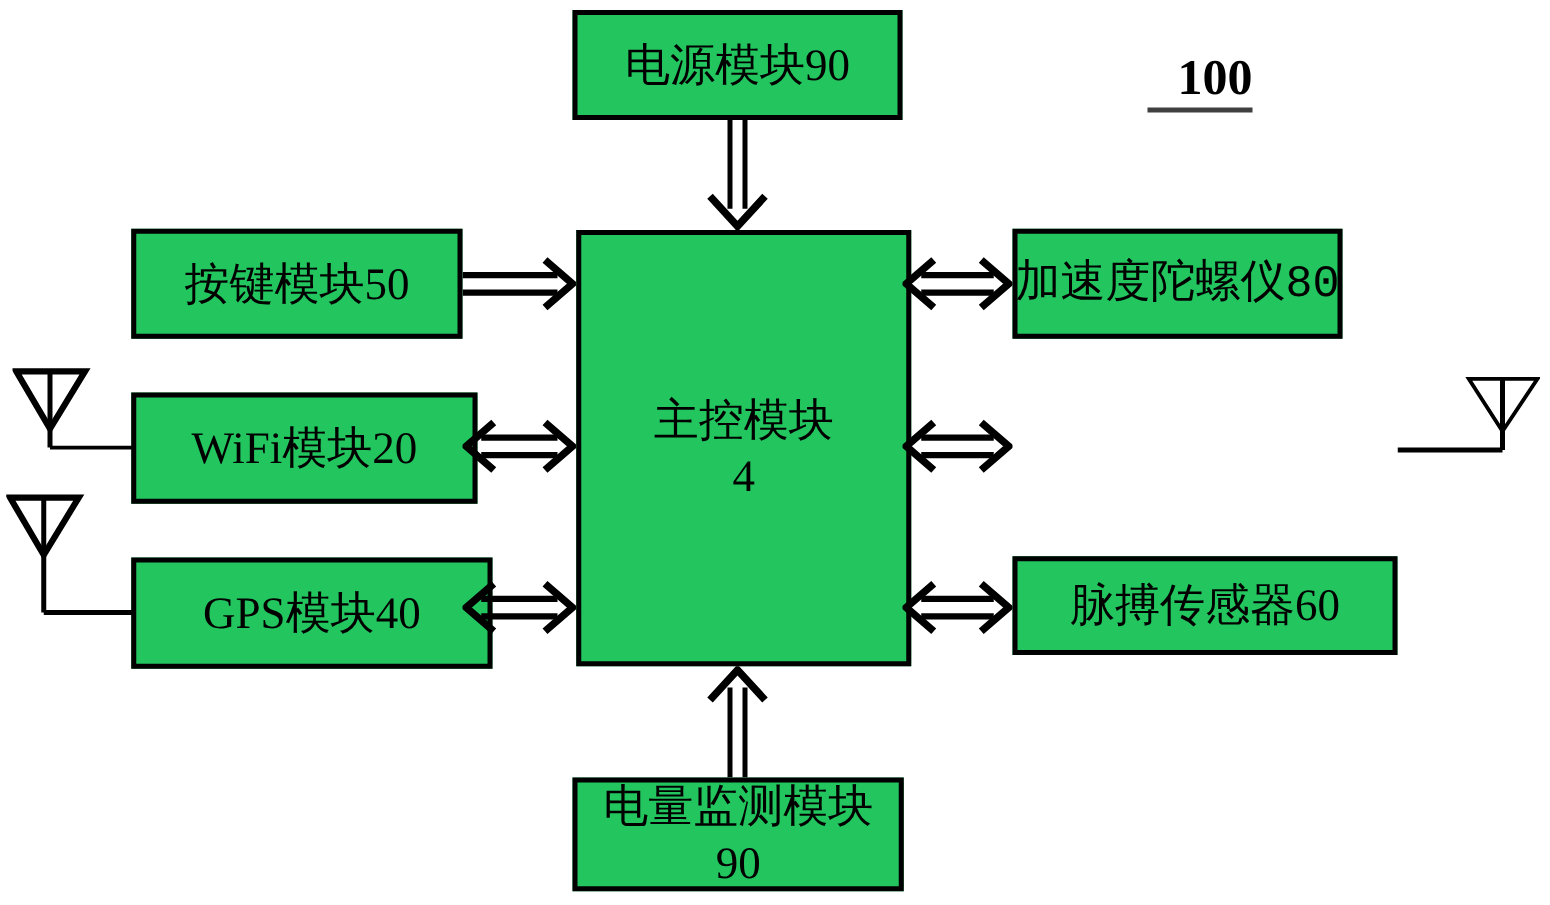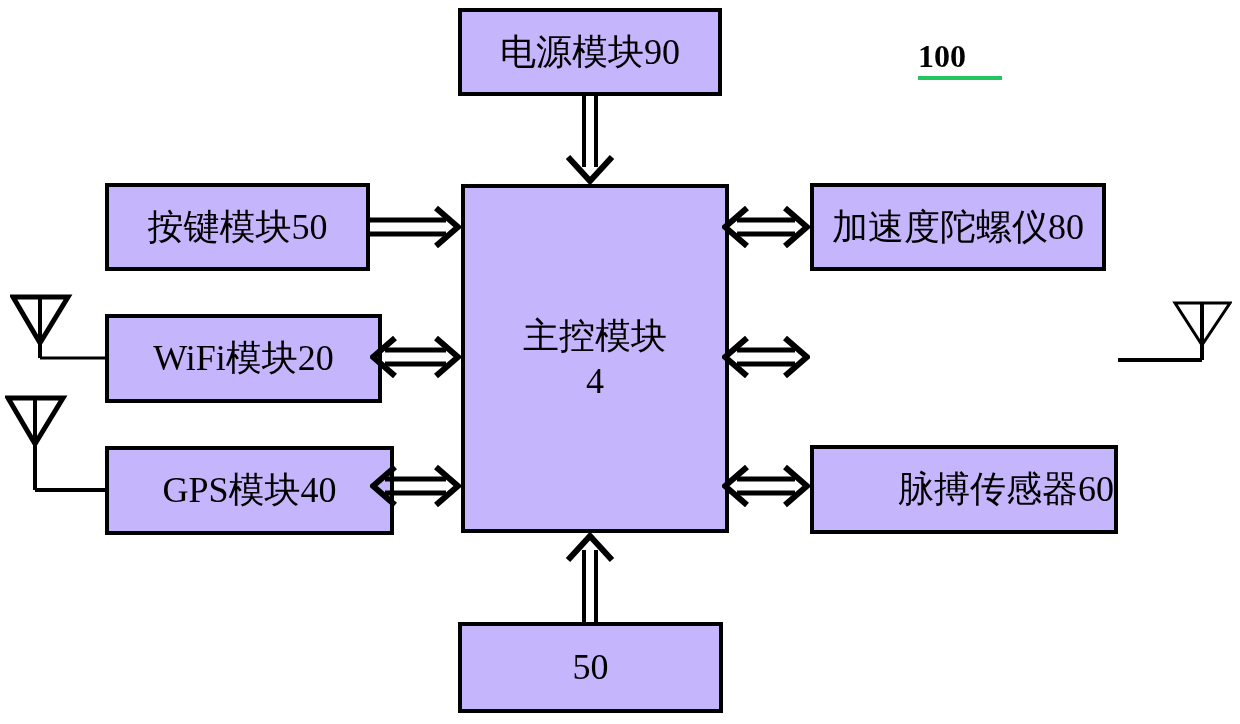--- a/index.html
+++ b/index.html
@@ -8,48 +8,48 @@
     width:1240px;height:724px;
     background:#ffffff;
     font-family:"Liberation Serif","DejaVu Serif",serif;
     color:#000;
     overflow:hidden;
   }
   .box{
     position:absolute;
     box-sizing:border-box;
     border:4px solid #000;
-    background:#c4b5fd;
+    background:#22c55e;
     display:flex;
     flex-direction:column;
     align-items:center;
     justify-content:center;
     text-align:center;
     font-size:36px;
     line-height:1.25;
     white-space:nowrap;
   }
   
   #box-power  {left:458px; top:8px;   width:264px; height:88px;}
   #box-button {left:105px; top:183px; width:265px; height:88px;}
   #box-wifi   {left:105px; top:314px; width:277px; height:89px;}
   #box-gps    {left:105px; top:446px; width:289px; height:89px;}
   #box-main   {left:461px; top:184px; width:268px; height:349px;}
-  #box-gyro   {left:810px; top:183px; width:296px; height:88px;}
+  #box-gyro   {left:810px; top:183px; width:264px; height:88px;font-family:Liberation Mono, monospace;}
   #box-comm   {left:810px; top:314px; width:308px; height:89px;}
-  #box-pulse  {left:810px; top:445px; width:308px; height:89px;align-items:flex-end;}
+  #box-pulse  {left:810px; top:445px; width:308px; height:79px;}
   #box-battery{left:458px; top:622px; width:265px; height:91px;}
 
   #figure-label{
     position:absolute;
     left:918px; top:38px; width:84px;
-    text-align:left;
-    font-size:32px;
+    text-align:right;
+    font-size:40px;
     font-weight:bold;
-    border-bottom:4px solid #22c55e;
+    border-bottom:4px solid #404040;
     padding-bottom:1px;
   }
   .arrow, .antenna{position:absolute;}
   svg{display:block;}
   .stroke{fill:none;stroke:#000;stroke-linecap:butt;stroke-linejoin:miter;}
 </style>
 </head>
 <body>
 
 <div id="canvas">
@@ -80,21 +80,22 @@
   <div class="box" id="box-gyro">
     <div>加速度陀螺仪80</div>
   </div>
 
 
   <div class="box" id="box-pulse">
     <div>脉搏传感器60</div>
   </div>
 
   <div class="box" id="box-battery">
-    <div>50</div>
+    <div>电量监测模块</div>
+    <div>90</div>
   </div>
 
   <div class="arrow" style="left:560px;top:95px;">
     <svg width="60" height="89" viewBox="0 0 60 89">
       <line class="stroke" x1="24" y1="0" x2="24" y2="72" stroke-width="4"></line>
       <line class="stroke" x1="36" y1="0" x2="36" y2="72" stroke-width="4"></line>
       <polyline class="stroke" points="8,62 30,86 52,62" stroke-width="6"></polyline>
     </svg>
   </div>
 

